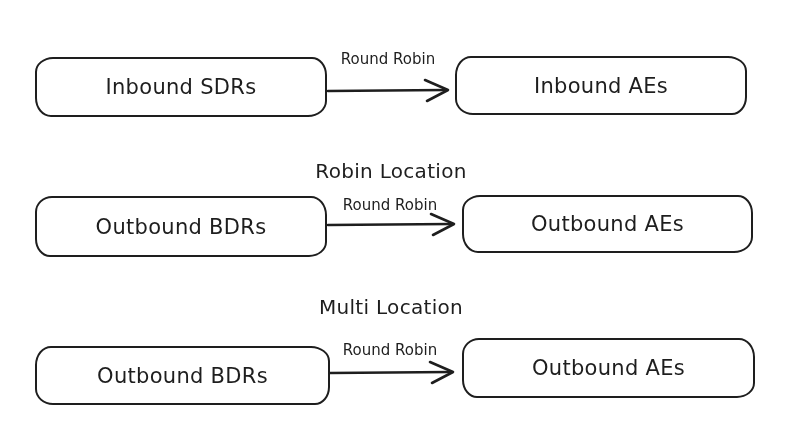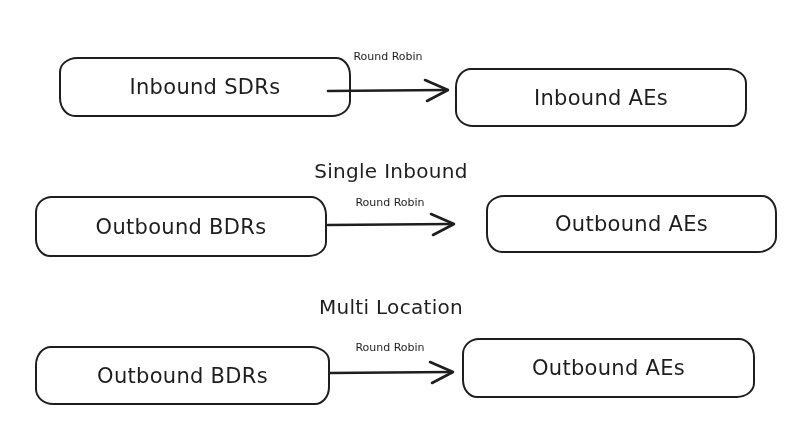--- a/index.html
+++ b/index.html
@@ -16,31 +16,31 @@
   }
   .node {
     position: absolute;
     border: 2.5px solid var(--stroke);
     background: var(--bg);
     display: flex;
     align-items: center;
     justify-content: center;
   }
   
-  .rr-a { border-radius: 18px 15px 19px 16px / 15px 18px 16px 19px; margin-left: 24px; }
+  .rr-a { border-radius: 18px 15px 19px 16px / 15px 18px 16px 19px; }
   .rr-b { border-radius: 16px 19px 15px 18px / 19px 15px 18px 16px; }
   .rr-c { border-radius: 17px 16px 18px 15px / 16px 19px 15px 18px; }
   .node-label {
     font-size: 21px;
     letter-spacing: 0.3px;
     white-space: nowrap;
   }
   .arrow-label {
     position: absolute;
-    font-size: 11px;
+    font-size: 15px;
     text-align: center;
     white-space: nowrap;
   }
   .row-heading {
     position: absolute;
     font-size: 20px;
     text-align: center;
     letter-spacing: 0.3px;
     white-space: nowrap;
   }
@@ -59,25 +59,25 @@
 <div class="canvas">
 
   <div class="node rr-a" style="left:35px; top:57px; width:292px; height:60px;">
     <span class="node-label">Inbound SDRs</span>
   </div>
   <div class="arrow-label" style="left:324px; top:50px; width:128px;">Round Robin</div>
   <svg class="arrow" style="left:326px; top:74px;" width="128" height="32" viewBox="0 0 128 32" aria-hidden="true">
     <line x1="2" y1="17" x2="119" y2="16"></line>
     <polyline points="99,6 122,16 101,27"></polyline>
   </svg>
-  <div class="node rr-b" style="left:455px; top:68px; width:292px; height:59px;">
+  <div class="node rr-b" style="left:455px; top:56px; width:292px; height:59px;">
     <span class="node-label">Inbound AEs</span>
   </div>
 
-  <div class="row-heading" style="left:281px; top:159px; width:220px;">Single Inbound</div>
+  <div class="row-heading" style="left:281px; top:159px; width:220px;">Robin Location</div>
   <div class="node rr-c" style="left:35px; top:196px; width:292px; height:61px;">
     <span class="node-label">Outbound BDRs</span>
   </div>
   <div class="arrow-label" style="left:324px; top:196px; width:132px;">Round Robin</div>
   <svg class="arrow" style="left:326px; top:208px;" width="134" height="32" viewBox="0 0 134 32" aria-hidden="true">
     <line x1="2" y1="17" x2="125" y2="16"></line>
     <polyline points="105,6 128,16 107,27"></polyline>
   </svg>
   <div class="node rr-a" style="left:462px; top:195px; width:291px; height:58px;">
     <span class="node-label">Outbound AEs</span>

